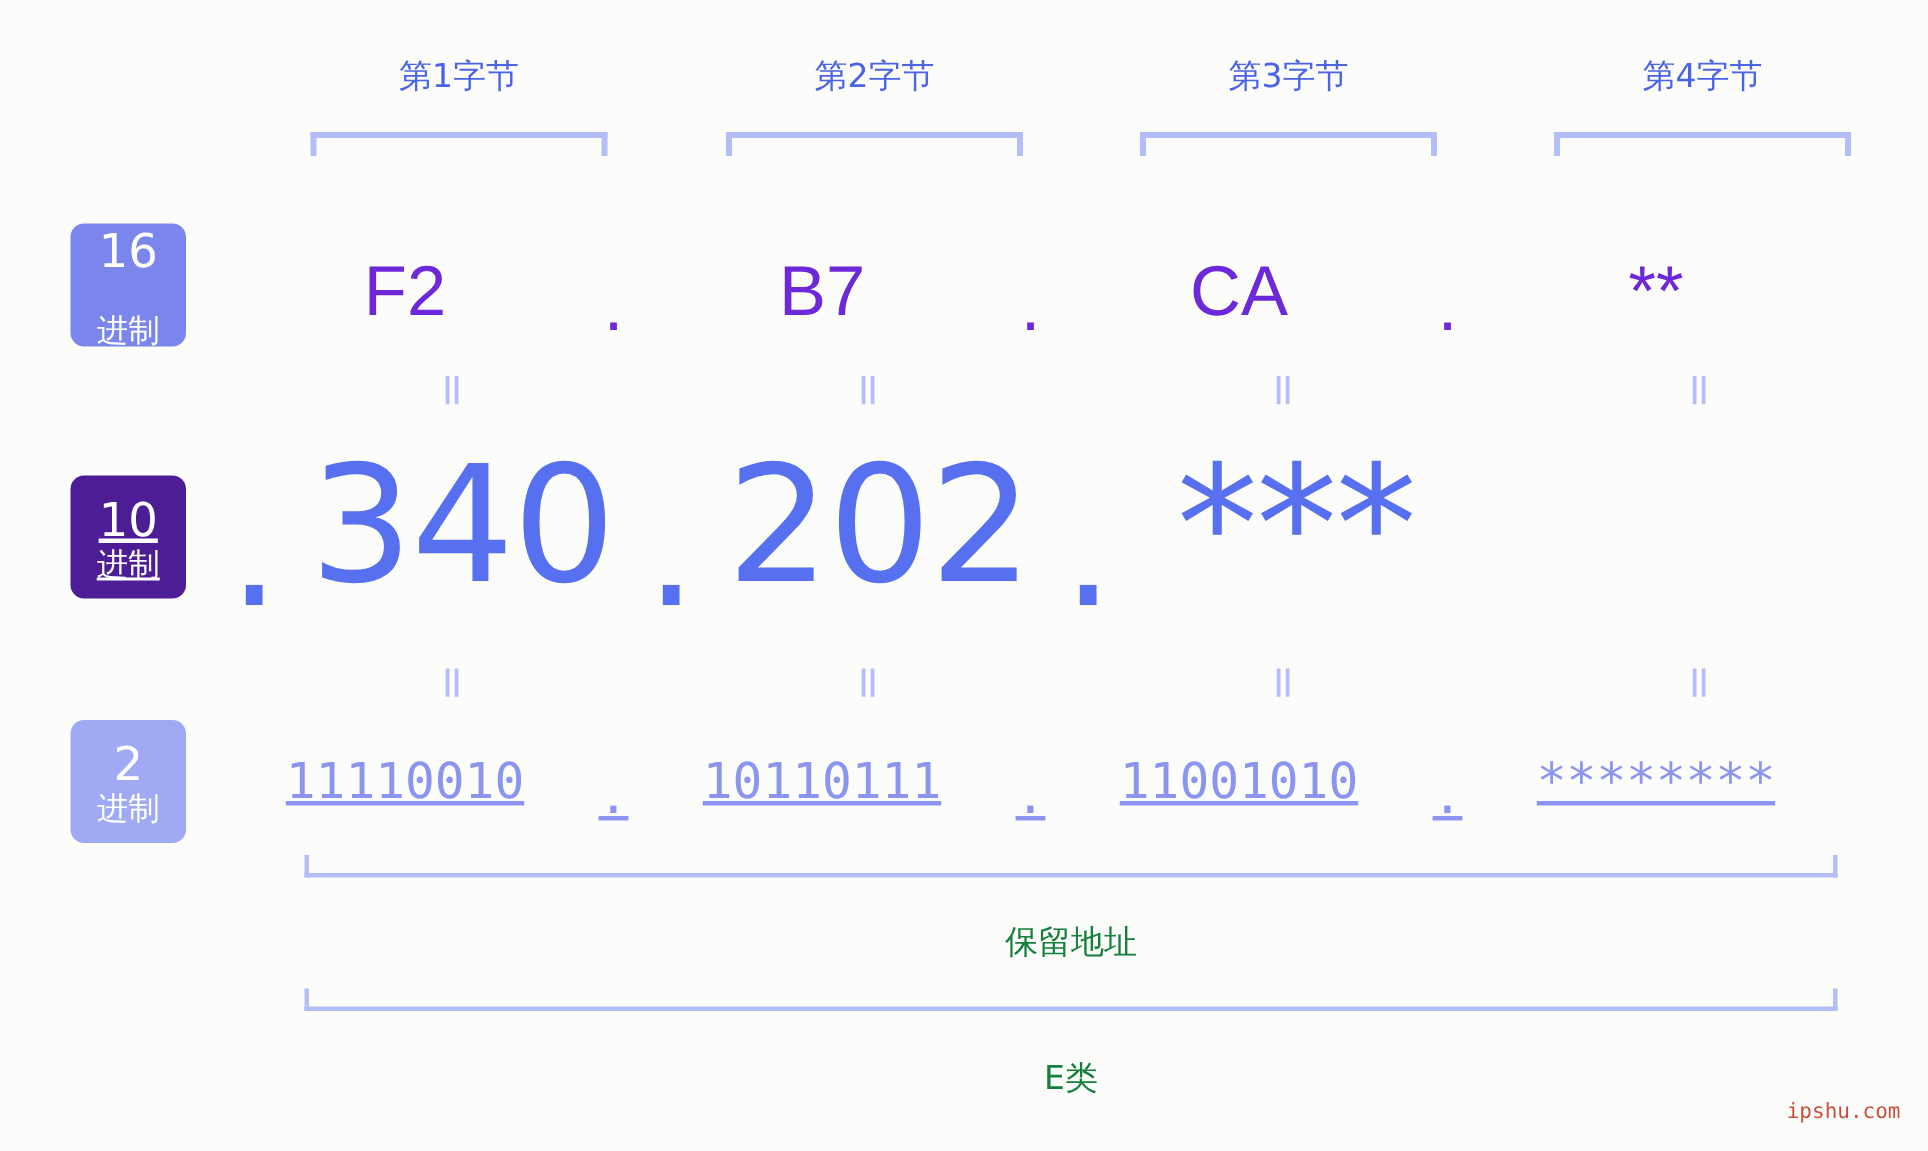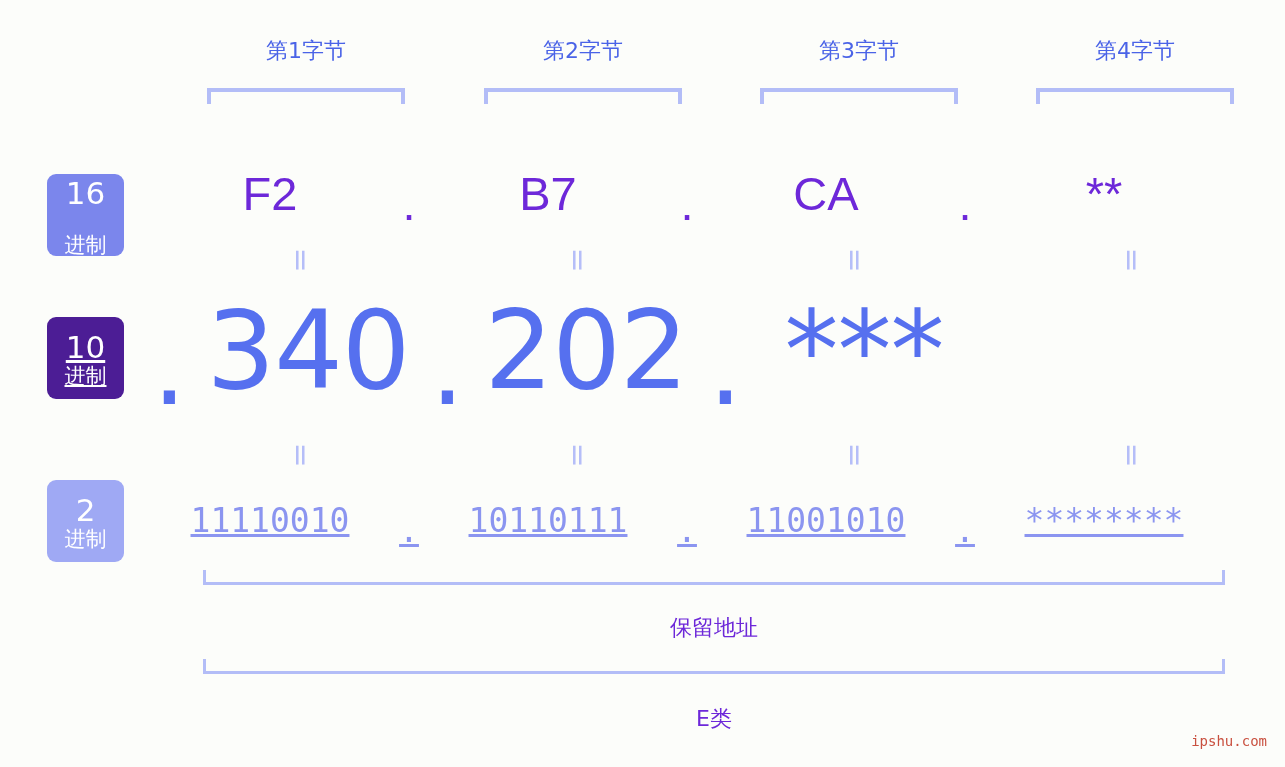--- a/index.html
+++ b/index.html
@@ -65,21 +65,21 @@
     font-size: 31px;
     line-height: 34px;
     font-family: "DejaVu Sans", sans-serif;
     font-weight: 400;
   }
   .badge .sub {
     font-size: 21px;
     line-height: 24px;
     font-family: "DejaVu Sans", sans-serif;
   }
-  #badge-hex { top: 174px; background: #7b86ec; gap: 23px; }
+  #badge-hex { top: 149px; background: #7b86ec; gap: 23px; }
   #badge-dec { top: 317px; background: #8d96ef; }
   #badge-bin { top: 480px; background: #9fa9f4; }
 
   
   .row {
     position: absolute;
     left: 150px;
     width: 1135px;
     display: flex;
     align-items: center;
@@ -153,21 +153,21 @@
   #bracket-reserved { top: 570px; }
   #bracket-class    { top: 659px; }
 
   .bottom-label {
     position: absolute;
     left: 203px;
     width: 1022px;
     text-align: center;
     font-family: "DejaVu Sans", sans-serif;
     font-size: 22px;
-    color: #6d28d9;
+    color: #15803d;
     white-space: nowrap;
   }
   #label-reserved { top: 613px; }
   #label-class    { top: 704px; }
 
   
   #watermark {
     position: absolute;
     right: 18px;
     bottom: 18px;

